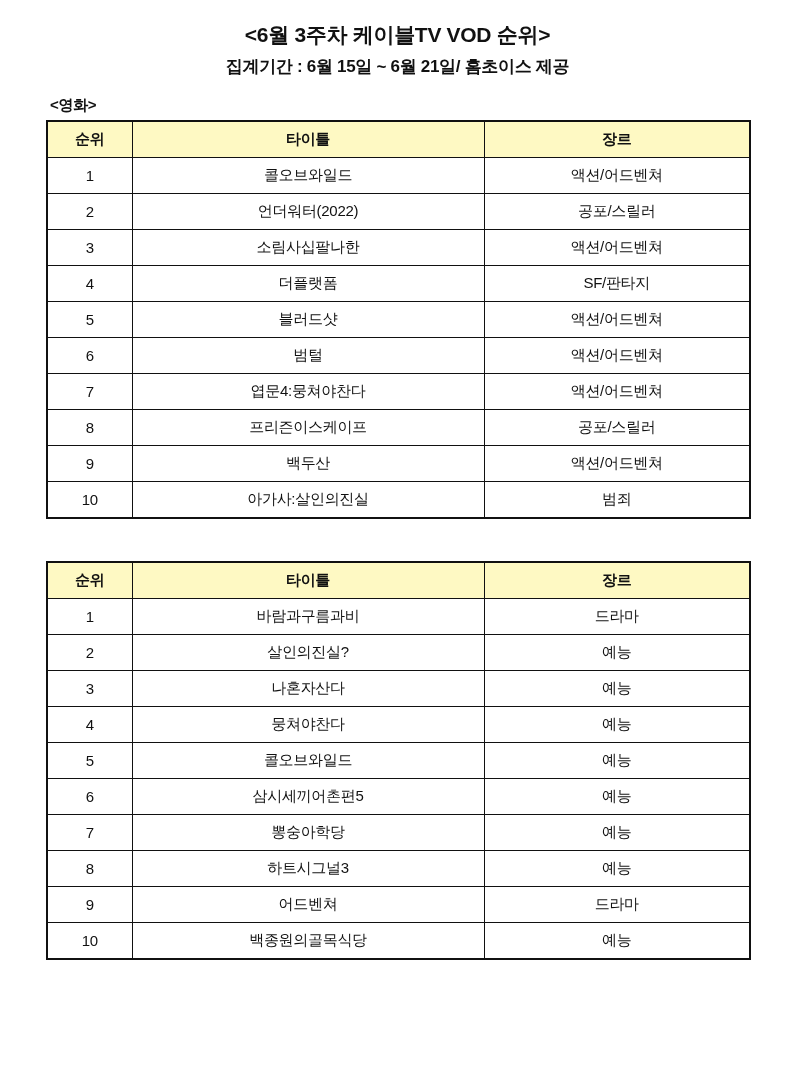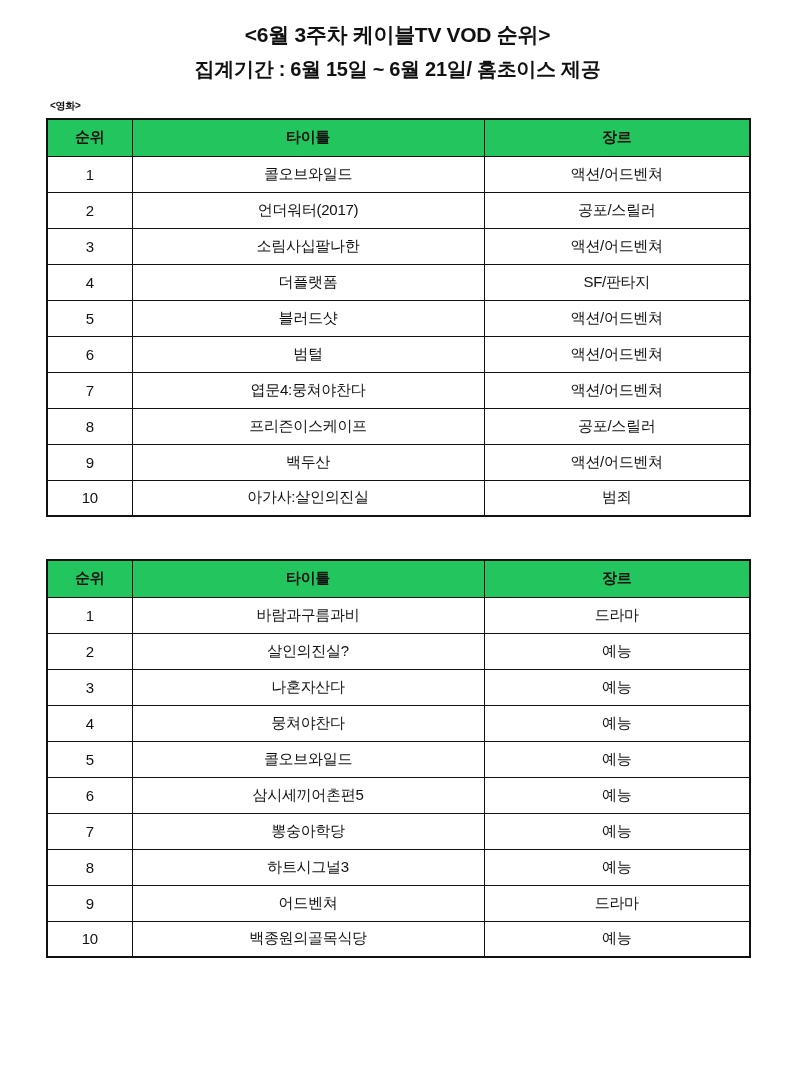--- a/index.html
+++ b/index.html
@@ -24,52 +24,52 @@
     margin-bottom: 18px;
   }
   .doc-title {
     font-size: 21px;
     font-weight: bold;
     letter-spacing: -0.3px;
     margin: 0 0 10px 0;
     line-height: 1.2;
   }
   .doc-subtitle {
-    font-size: 20px;
+    font-size: 17px;
     font-weight: bold;
     letter-spacing: -0.3px;
     margin: 8px;
     line-height: 1.2;
   }
   .section {
     margin-bottom: 20px;
   }
   .section-label {
-    font-size: 10px;
+    font-size: 15px;
     font-weight: bold;
     margin: 0 0 5px 4px;
     letter-spacing: -0.3px;
   }
   table.rank-table {
     width: 100%;
     border-collapse: collapse;
     table-layout: fixed;
     border: 2px solid #111111;
   }
   table.rank-table th,
   table.rank-table td {
     border: 1px solid #111111;
     text-align: center;
     font-size: 15px;
     letter-spacing: -0.3px;
     height: 36px;
     padding: 0 2px;
   }
   table.rank-table thead th {
-    background: #22c55e;
+    background: #fef9c3;
     font-weight: bold;
     height: 37px;
   }
   table.rank-table thead th.outer,
   table.rank-table tbody td.outer {
     border-left: 2px solid #111111;
   }
   col.c-rank { width: 85px; }
   col.c-title { width: 352px; }
   col.c-genre { width: 266px; }
@@ -104,21 +104,21 @@
         </tr>
       </thead>
       <tbody>
         <tr>
           <td class="cell-rank outer">1</td>
           <td class="cell-title">콜오브와일드</td>
           <td class="cell-genre">액션/어드벤쳐</td>
         </tr>
         <tr>
           <td class="cell-rank outer">2</td>
-          <td class="cell-title">언더워터(2017)</td>
+          <td class="cell-title">언더워터(2022)</td>
           <td class="cell-genre">공포/스릴러</td>
         </tr>
         <tr>
           <td class="cell-rank outer">3</td>
           <td class="cell-title">소림사십팔나한</td>
           <td class="cell-genre">액션/어드벤쳐</td>
         </tr>
         <tr>
           <td class="cell-rank outer">4</td>
           <td class="cell-title">더플랫폼</td>

